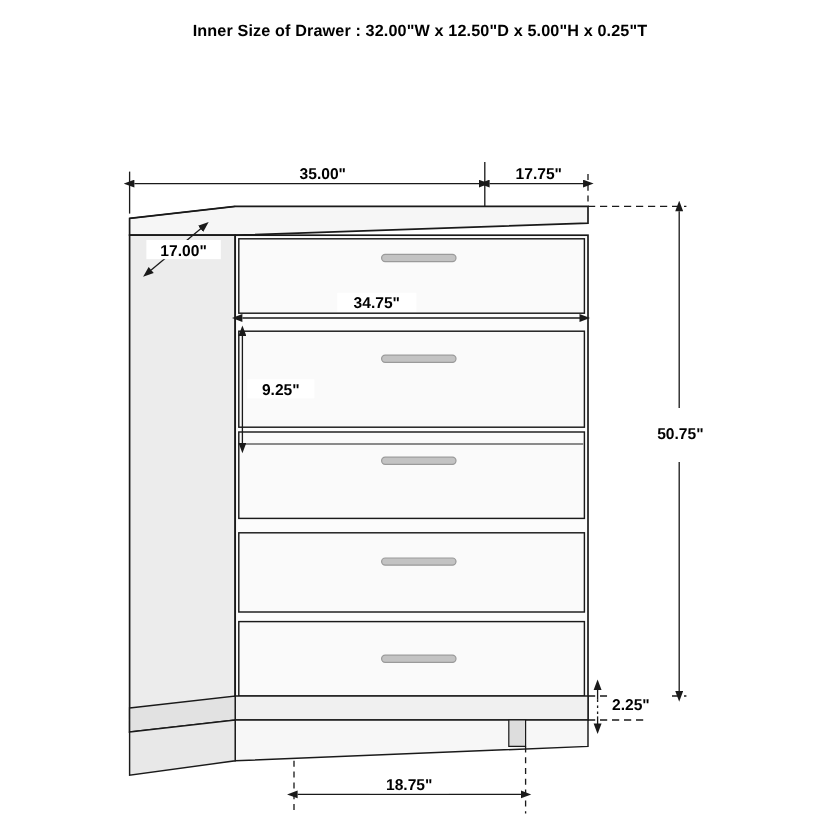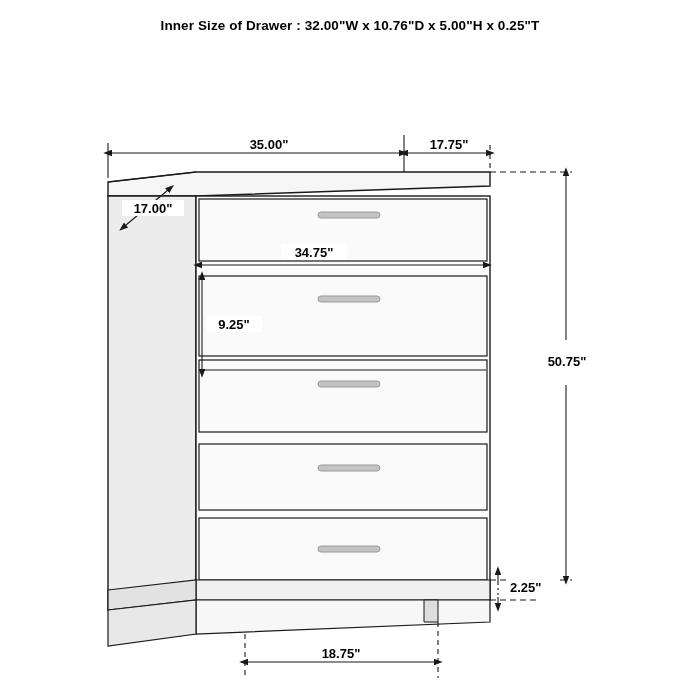--- a/index.html
+++ b/index.html
@@ -39,21 +39,21 @@
     font-size: 13px;
     font-weight: bold;
     fill: #000000;
   }
 </style>
 </head>
 <body>
 
 <div id="stage">
 
-  <div id="title">Inner Size of Drawer : 32.00"W x 10.76"D x 5.00"H x 0.25"T</div>
+  <div id="title">Inner Size of Drawer : 32.00"W x 12.50"D x 5.00"H x 0.25"T</div>
 
   <svg width="700" height="700" viewBox="0 0 700 700">
     <defs>
       <marker id="arrowStart" markerWidth="9" markerHeight="9" refX="8" refY="3" orient="auto" markerUnits="strokeWidth">
         <path d="M8,0 L0,3 L8,6 z" fill="#1a1a1a"></path>
       </marker>
       <marker id="arrowEnd" markerWidth="9" markerHeight="9" refX="1" refY="3" orient="auto" markerUnits="strokeWidth">
         <path d="M0,0 L8,3 L0,6 z" fill="#1a1a1a"></path>
       </marker>
     </defs>

